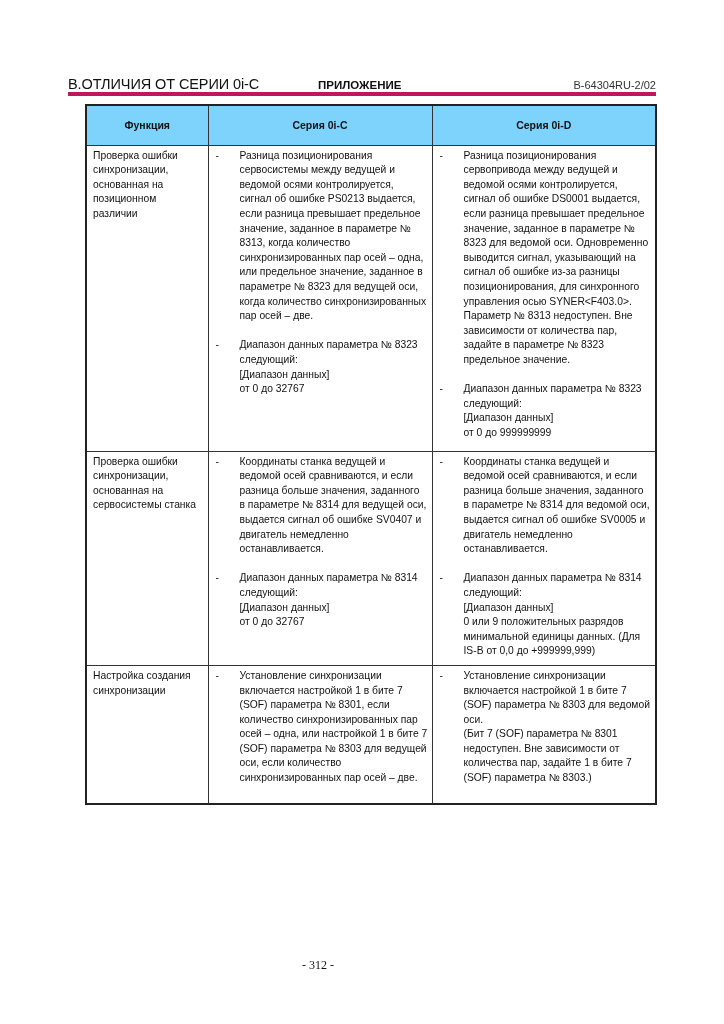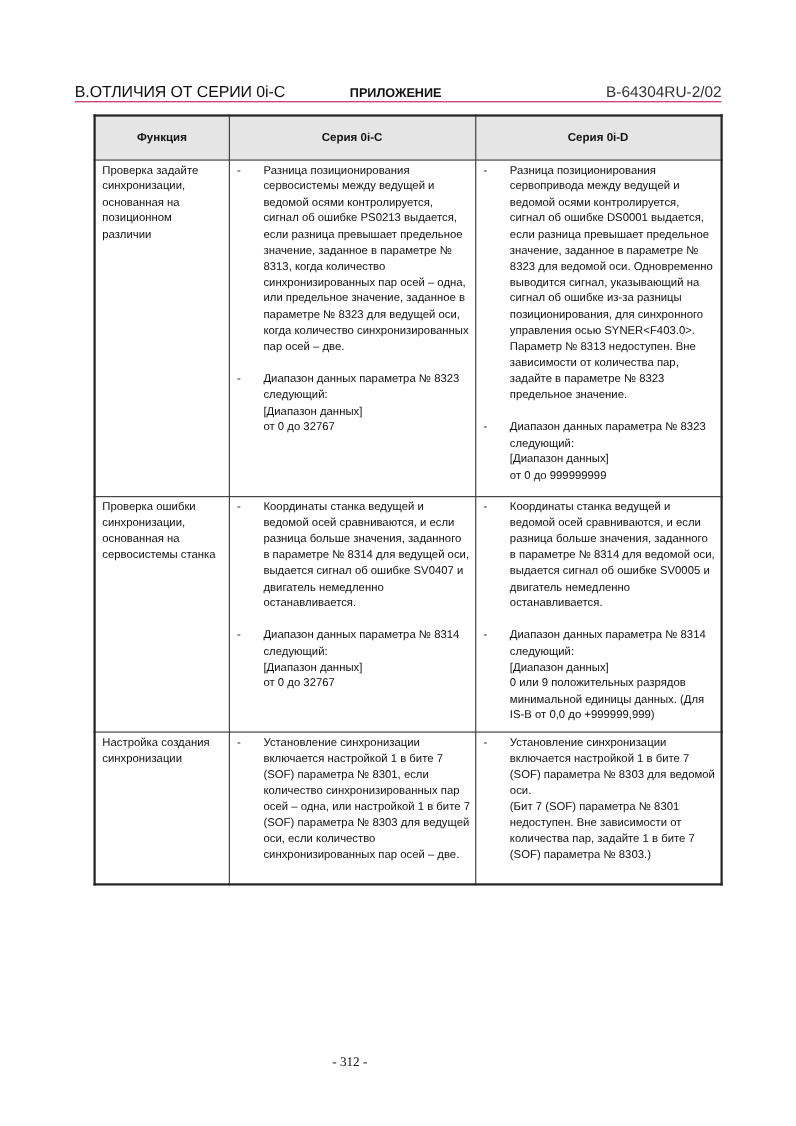--- a/index.html
+++ b/index.html
@@ -1,26 +1,26 @@
 <!DOCTYPE html>
 <html><head>
   <meta charset="utf-8">
   <style>
     html, body { margin: 0; padding: 0; background: #ffffff; }
     body { width: 724px; height: 1024px; position: relative; overflow: hidden;
            font-family: "Liberation Sans", sans-serif; color: #111; }
     .hdr { position: absolute; top: 74px; left: 68px; width: 588px; height: 18px;
-           border-bottom: 1px solid #be185d; }
+           border-bottom: 4px solid #be185d; }
     .hdr-left { position: absolute; left: 0; bottom: 0px; font-size: 14.5px; letter-spacing: -0.1px; }
     .hdr-mid { position: absolute; left: 250px; bottom: 1px; font-size: 11.5px; font-weight: bold; }
-    .hdr-right { position: absolute; right: 0; bottom: 1px; font-size: 14px; color: #333; }
+    .hdr-right { position: absolute; right: 0; bottom: 1px; font-size: 11px; color: #333; }
     .tbl { position: absolute; left: 85px; top: 104px; width: 571px;
            border-collapse: collapse; border: 2px solid #222; table-layout: fixed; }
     .tbl th, .tbl td { border: 1px solid #333; vertical-align: top; font-size: 10.3px; line-height: 14.6px; }
-    .tbl th { background: #e5e5e5; font-weight: bold; text-align: center; height: 14px; padding: 12px; font-size: 10.5px; }
+    .tbl th { background: #7dd3fc; font-weight: bold; text-align: center; height: 14px; padding: 12px; font-size: 10.5px; }
     .tbl td { padding: 3px 4px 6px 5px; }
     .tbl td.fn { padding-left: 6px; }
     .col1 { width: 122px; } .col2 { width: 224px; } .col3 { width: 224px; }
     .item { display: flex; }
     .dash { width: 24px; flex: 0 0 24px; padding-left: 2px; }
     .txt { flex: 1; }
     .gap { height: 14.6px; }
     .r1 td { height: 296px; } .r2 td { height: 194px; } .r3 td { height: 128px; margin-top: 34px; }
     .pagenum { position: absolute; top: 958px; left: 0; width: 636px; text-align: center;
                font-family: "Liberation Serif", serif; font-size: 12px; }
@@ -42,21 +42,21 @@
     </colgroup>
   <thead>
     <tr>
       <th>Функция</th>
       <th>Серия 0i-C</th>
       <th>Серия 0i-D</th>
     </tr>
   </thead>
   <tbody id="tbody">
       <tr class="r1">
-        <td class="fn">Проверка задайте синхронизации, основанная на позиционном различии</td>
+        <td class="fn">Проверка ошибки синхронизации, основанная на позиционном различии</td>
         <td>
           <div class="item">
             <span class="dash">-</span>
             <span class="txt" style="white-space: pre-line;">Разница позиционирования сервосистемы между ведущей и ведомой осями контролируется, сигнал об ошибке PS0213 выдается, если разница превышает предельное значение, заданное в параметре № 8313, когда количество синхронизированных пар осей – одна, или предельное значение, заданное в параметре № 8323 для ведущей оси, когда количество синхронизированных пар осей – две.</span>
           </div>
           <div class="gap"></div>
           <div class="item">
             <span class="dash">-</span>
             <span class="txt" style="white-space: pre-line;">Диапазон данных параметра № 8323 следующий:
 [Диапазон данных]

